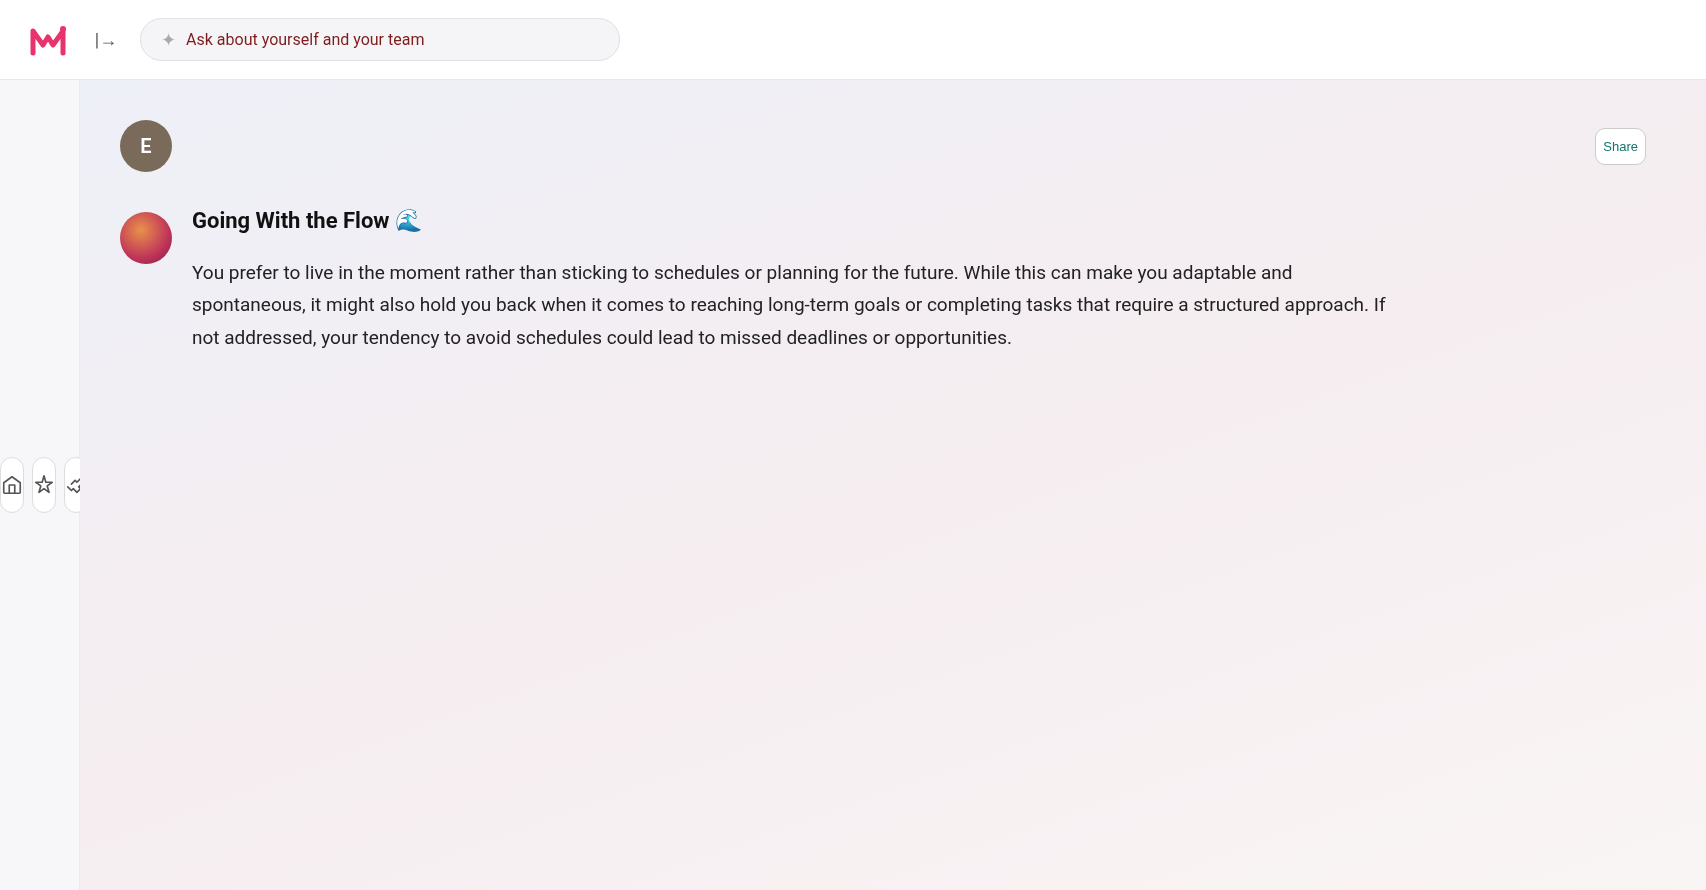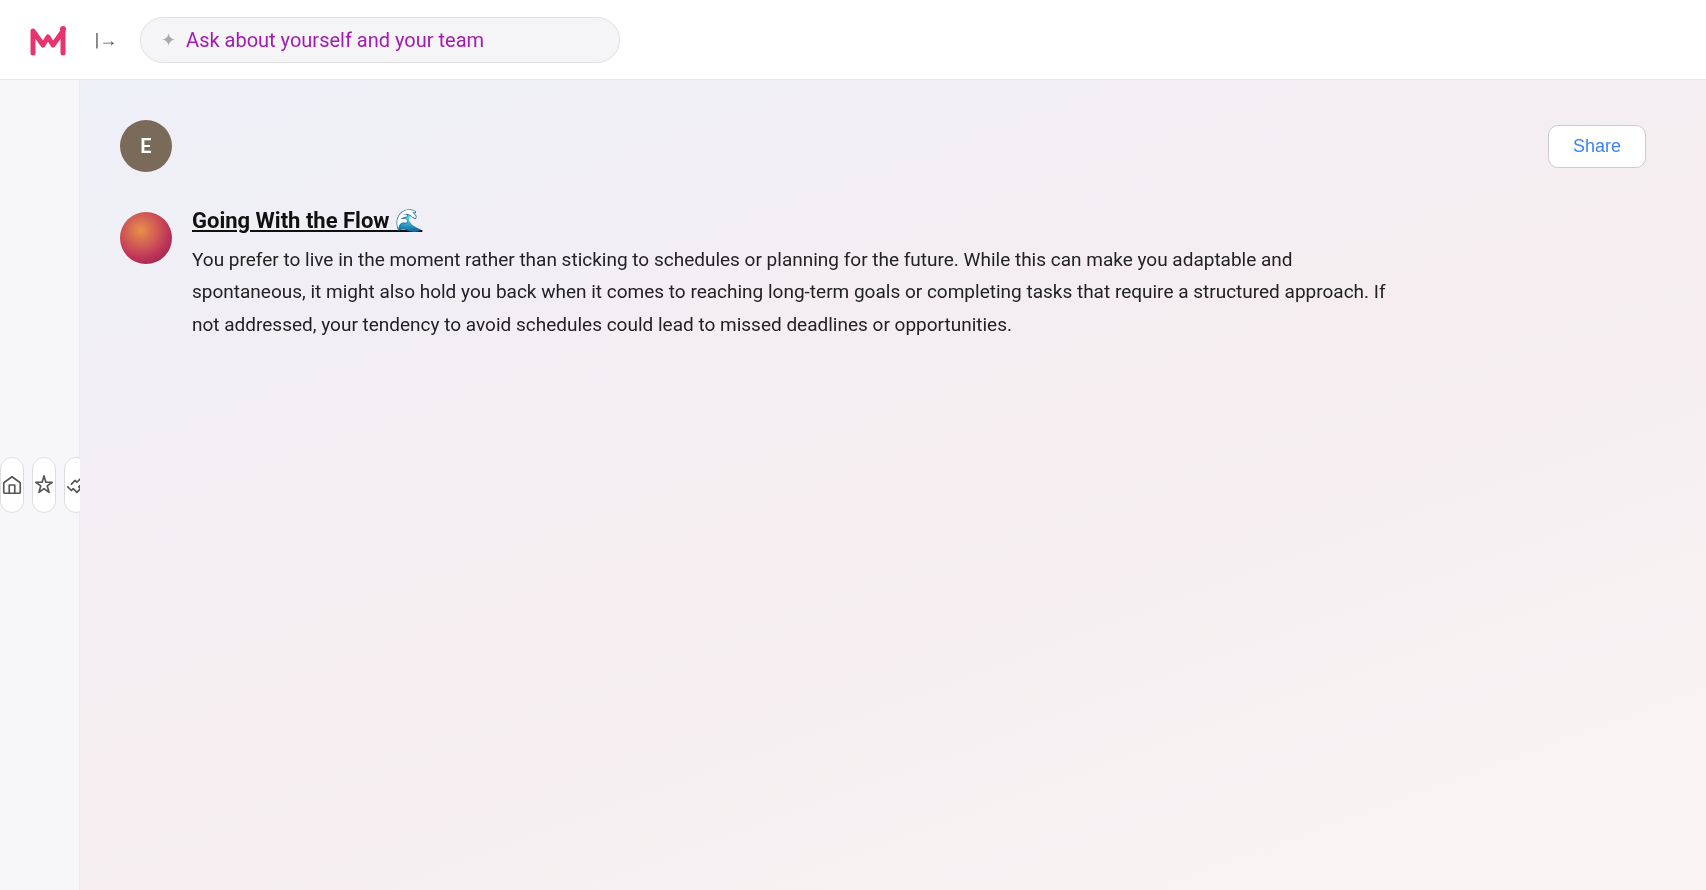--- a/index.html
+++ b/index.html
@@ -51,22 +51,22 @@
       padding: 10px 20px;
       gap: 10px;
       width: 480px;
       cursor: text;
     }
     .search-bar .sparkle-icon {
       color: #aaa;
       font-size: 18px;
     }
     .search-placeholder {
-      color: #a21caf;
-      font-size: 20px;
+      color: #7f1d1d;
+      font-size: 16px;
     }
 
     
     .main-layout {
       display: flex;
       height: calc(890px - 80px);
     }
 
     
     .sidebar {
@@ -181,26 +181,26 @@
       font-size: 20px;
       font-weight: 600;
       flex-shrink: 0;
     }
     .question-text {
       font-size: 22px;
       color: #222;
       font-weight: 400;
     }
     .share-button {
-      padding: 10px 24px;
+      padding: 10px 7px;
       border: 1.5px solid #ccc;
       border-radius: 10px;
       background: white;
-      font-size: 18px;
-      color: #3b82f6;
+      font-size: 13px;
+      color: #0f766e;
       cursor: pointer;
       font-weight: 400;
     }
 
     
     .answer-area {
       display: flex;
       gap: 20px;
     }
     .ai-avatar {
@@ -211,25 +211,24 @@
       flex-shrink: 0;
       margin-top: 4px;
     }
     .answer-content {
       flex: 1;
     }
     .answer-title {
       font-size: 22px;
       font-weight: 700;
       color: #111;
-      margin-bottom: 11px;
+      margin-bottom: 24px;
       display: flex;
       align-items: center;
       gap: 8px;
-      text-decoration: underline;
     }
     .answer-paragraph {
       font-size: 19px;
       line-height: 1.7;
       color: #222;
       margin-bottom: 32px;
       max-width: 1200px;
     }
   </style>
 </head>

